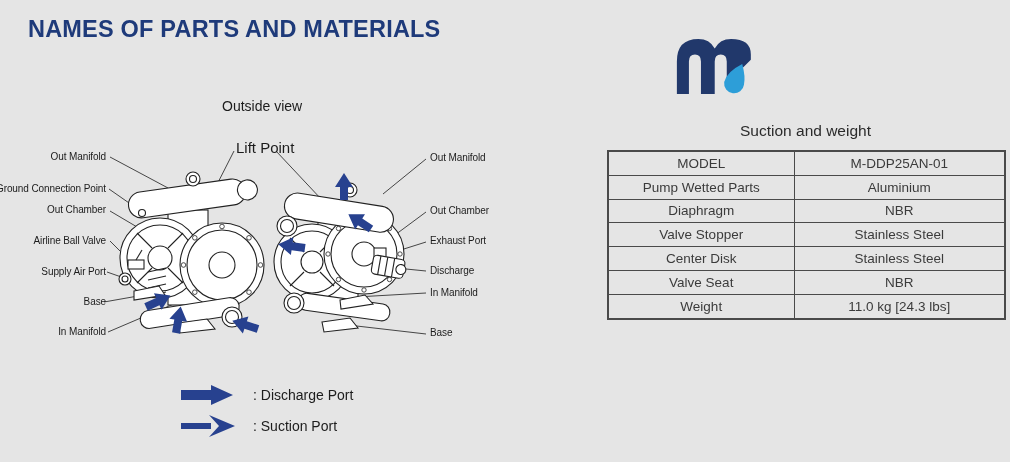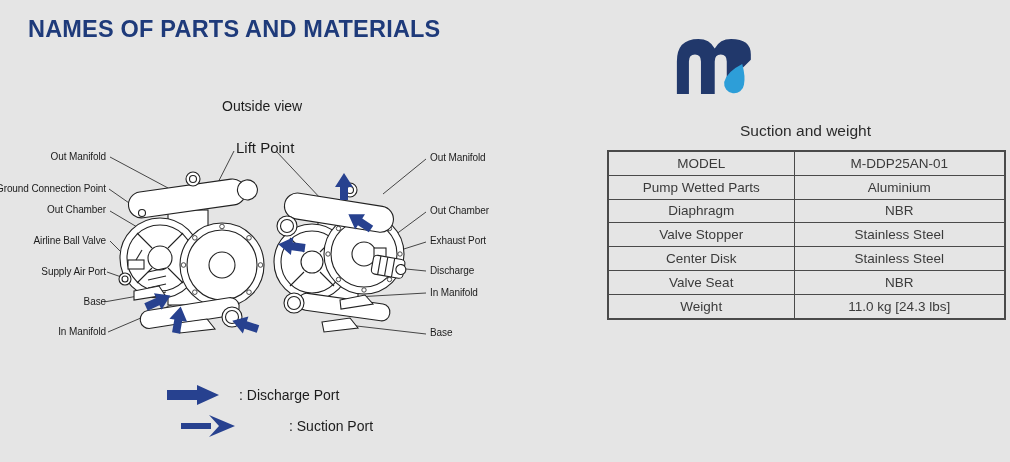--- a/index.html
+++ b/index.html
@@ -13,22 +13,22 @@
              margin-left:8px;margin-bottom:2px;}
   
   .lbl{position:absolute;font-size:10px;color:#1c1c1c;white-space:nowrap;letter-spacing:-.1px;}
   .lbl-left{right:904px;text-align:right;}
   .lbl-right{left:430px;}
   .subtitle{position:absolute;left:222px;top:98px;font-size:14px;color:#1c1c1c;}
   .liftpoint{position:absolute;left:236px;top:139px;font-size:15px;color:#1c1c1c;white-space:nowrap;}
   
   .legend-row{position:absolute;display:flex;align-items:center;}
   .legend-row .txt{font-size:14px;color:#1c1c1c;margin-left:16px;white-space:nowrap;}
-  .legend-discharge{left:167px;top:385px;justify-content:flex-end;}
-  .legend-suction{left:181px;top:415px;gap:36px;}
+  .legend-discharge{left:181px;top:385px;justify-content:flex-end;}
+  .legend-suction{left:181px;top:415px;}
   
   .mat-title{position:absolute;left:607px;top:122px;width:397px;text-align:center;
              font-size:15.5px;color:#2b2b2b;}
   .mat-table{position:absolute;left:607px;top:150px;width:397px;border-collapse:collapse;
              table-layout:fixed;}
   .mat-table td{border:1px solid #4a4a4a;height:22.8px;text-align:center;vertical-align:middle;
                 font-size:13.5px;color:#3b3b3b;padding:0 2px;}
   .mat-table{border:2px solid #4a4a4a;}
   .mat-table col.c1{width:186px;} .mat-table col.c2{width:211px;}
   .diagram-svg{position:absolute;left:0;top:0;}

